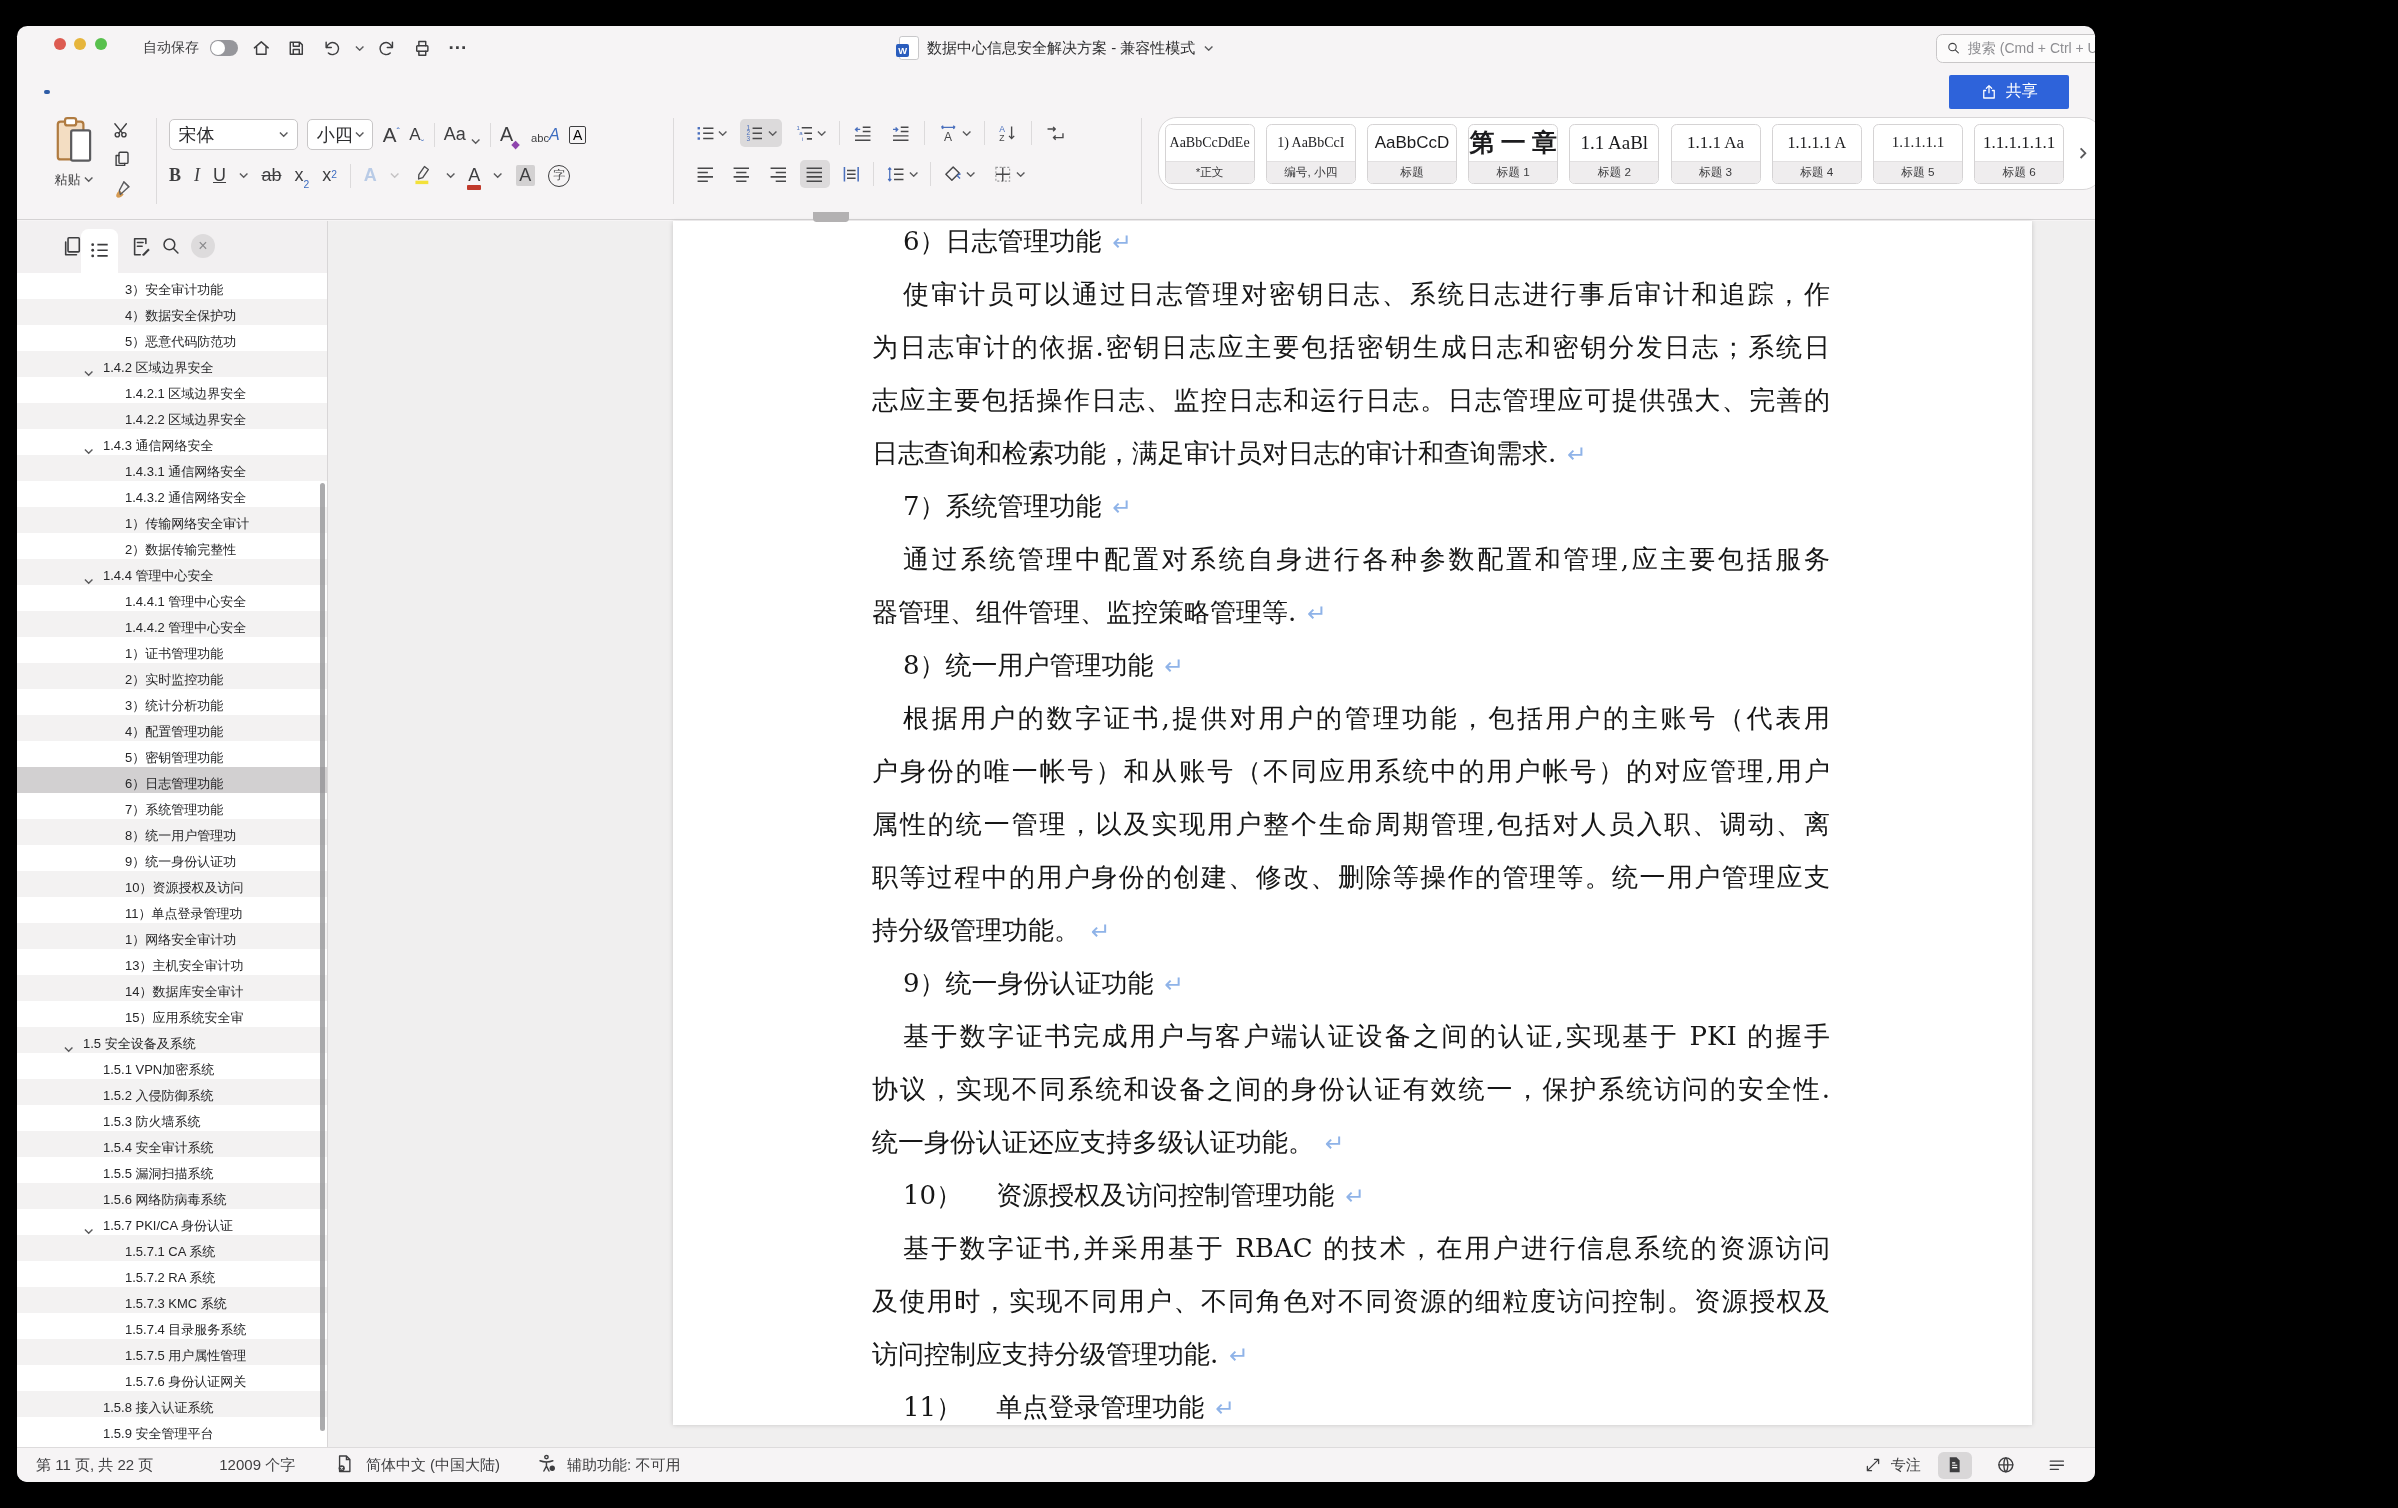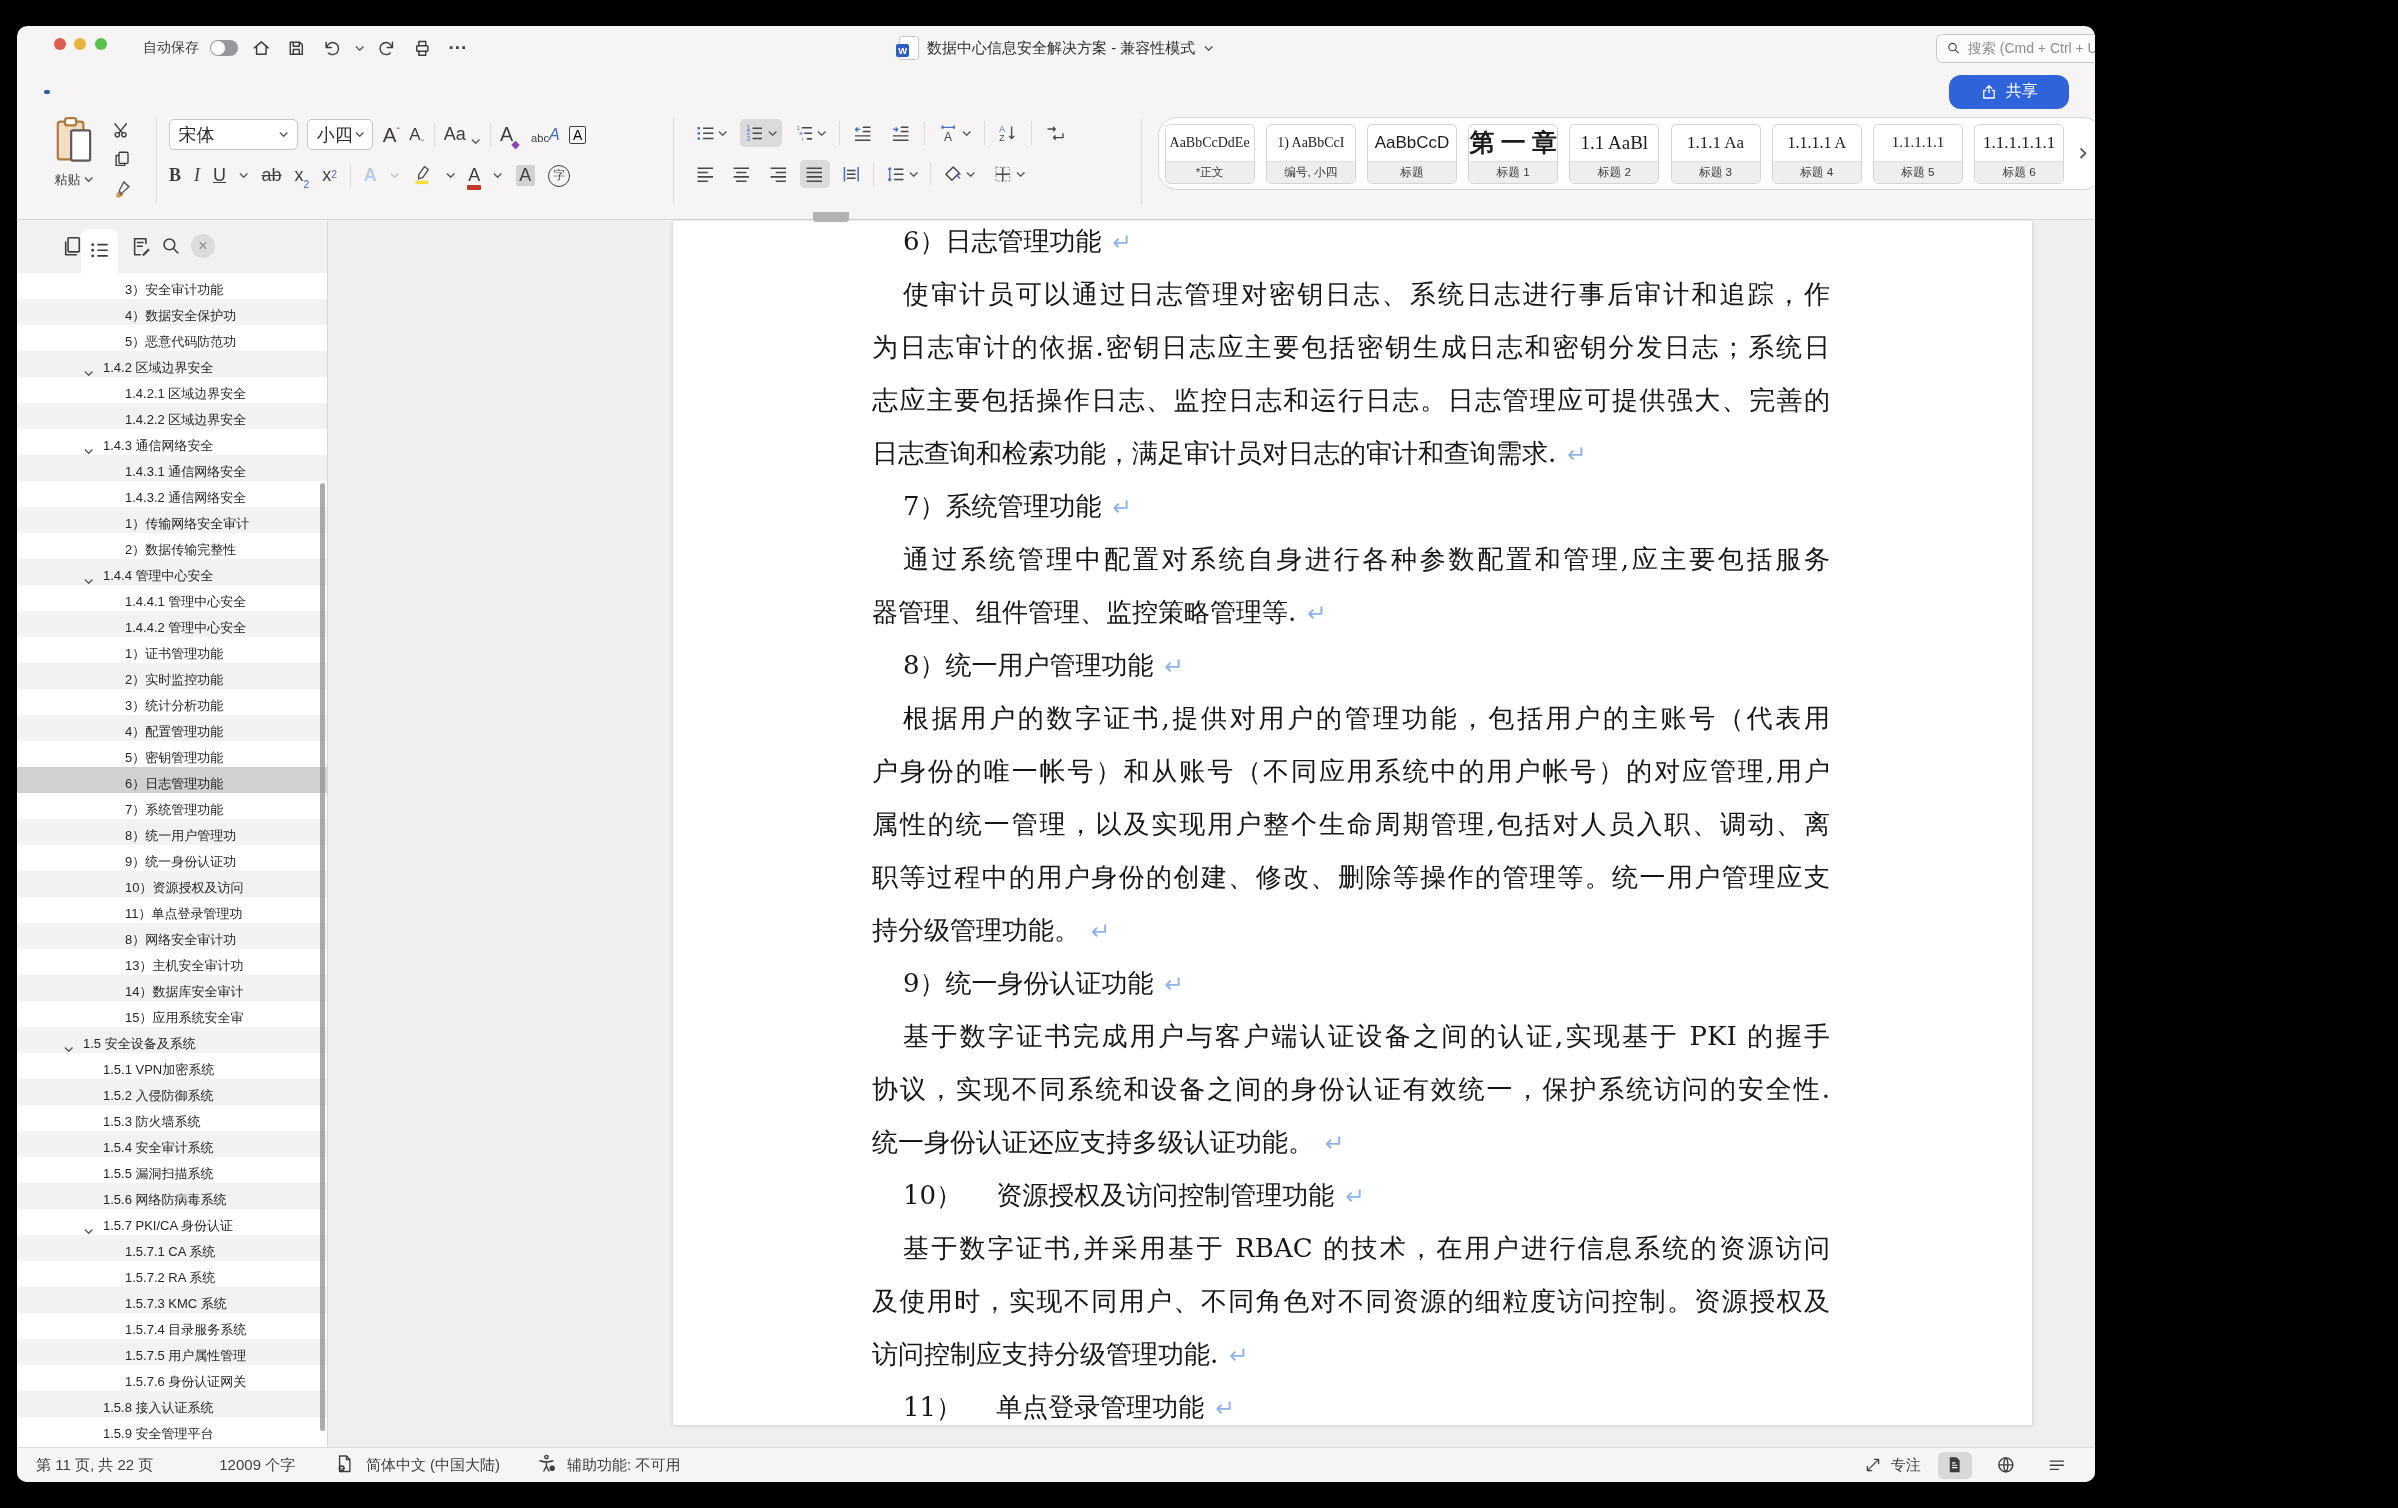--- a/index.html
+++ b/index.html
@@ -26,21 +26,21 @@
   .searchbox input { border:none; outline:none; background:transparent; font-size:14px; color:#59595b; width:100%; font-family:"Liberation Sans",sans-serif; }
   .searchbox input::placeholder { color:#8e8e92; }
   .people { position:absolute; left:2267px; top:9.4px; }
 
   
   .tabsrow { position:relative; height:35px; }
   .rtabs { display:flex; padding-left:29px; gap:35px; align-items:center; height:100%; }
   .rtab { font-size:16px; color:#262628; position:relative; padding:3.7px 0.9px; cursor:default; }
   .rtab.active { font-weight:bold; }
   .rtab.active::after { content:""; position:absolute; left:-1.9px; right:-1.9px; bottom:-2.8px; height:3.7px; border-radius:1.9px; background:#2e5ca6; }
-  .share { position:absolute; right:26px; top:4.7px; width:120px; height:34px; background:#2e63da; color:#fff; border:none; border-radius:12px; font-size:16px; display:flex; align-items:center; justify-content:center; gap:7.5px; font-family:"Liberation Sans",sans-serif; }
+  .share { position:absolute; right:26px; top:4.7px; width:120px; height:34px; background:#2e63da; color:#fff; border:none; border-radius:2px; font-size:16px; display:flex; align-items:center; justify-content:center; gap:7.5px; font-family:"Liberation Sans",sans-serif; }
   .share .ic { stroke:#fff; }
 
   
   .ribbon { position:relative; height:115px; border-bottom:0.9px solid #d4d2d3; }
   .vsep { position:absolute; top:13px; width:0.9px; height:86px; background:#dcdadb; }
   .rgroup { position:absolute; top:0; height:115px; }
   .g-paste { left:28px; display:flex; gap:9.4px; }
   .pastebtn { display:flex; flex-direction:column; align-items:center; width:58px; padding-top:11.2px; }
   .pastebtn .lbl { font-size:13px; color:#3e3e40; margin-top:5.6px; display:flex; align-items:center; gap:3.7px;}
   .clipstack { display:flex; flex-direction:column; gap:6.6px; padding-top:15px; }
@@ -763,21 +763,21 @@
               </svg>
             </span>
             <span>11）单点登录管理功</span>
           </div>
           <div class="row lv2 alt">
             <span class="rcv">
               <svg class="cv" viewBox="0 0 10 6">
                 <path d="M1 1l4 4 4-4"></path>
               </svg>
             </span>
-            <span>8）网络安全审计功</span>
+            <span>1）网络安全审计功</span>
           </div>
           <div class="row lv2">
             <span class="rcv">
               <svg class="cv" viewBox="0 0 10 6">
                 <path d="M1 1l4 4 4-4"></path>
               </svg>
             </span>
             <span>13）主机安全审计功</span>
           </div>
           <div class="row lv2 alt">

